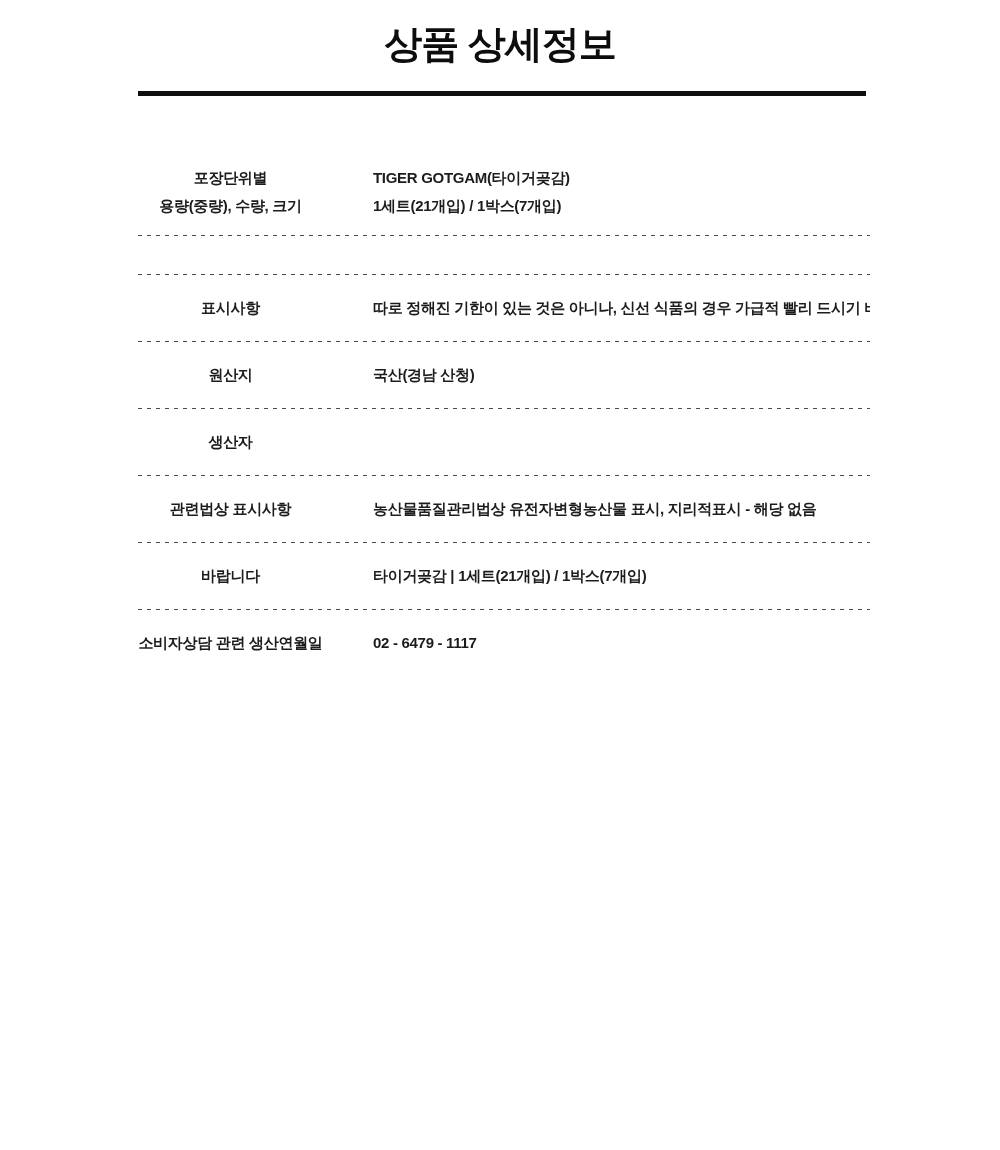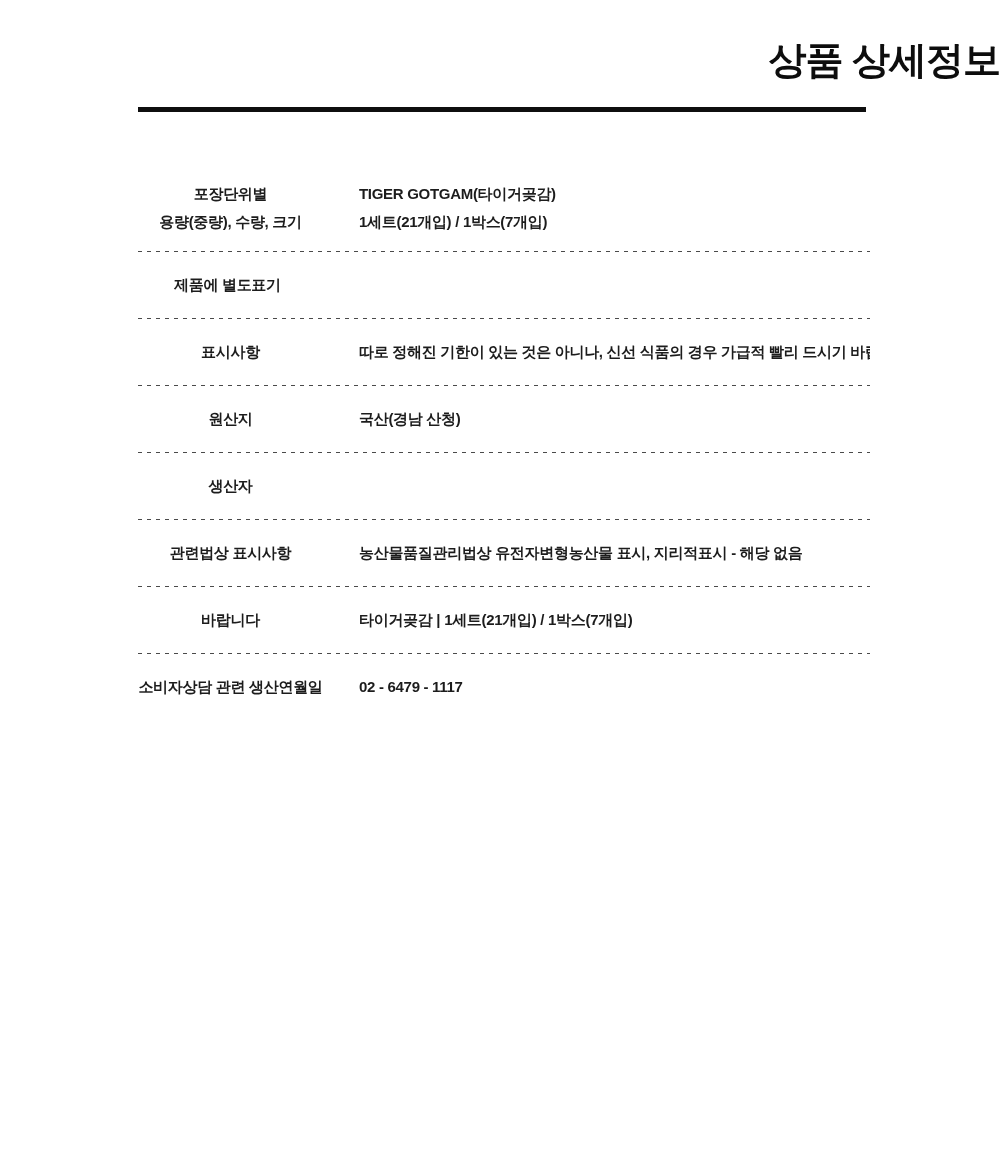--- a/index.html
+++ b/index.html
@@ -6,22 +6,22 @@
   html, body { background:#ffffff; }
   body {
     width:1000px; height:1150px;
     font-family:"Liberation Sans","DejaVu Sans",sans-serif;
     color:#1c1c1c;
     overflow:hidden;
   }
   .sheet { width:1000px; height:1150px; background:#ffffff; }
 
   .page-title {
-    padding-top:36px;
-    text-align:right;
+    padding-top:20px;
+    text-align:center;
     font-size:38px;
     line-height:48px;
     font-weight:700;
     color:#0d0d0d;
     letter-spacing:-1px;
   }
 
   .rule {
     width:728px;
     margin-left:138px;
@@ -41,21 +41,21 @@
 
   .row { display:flex; align-items:center; padding:19px 0; }
   .row.first { padding-top:68px; padding-bottom:15px; }
 
   .label {
     width:185px;
     flex:0 0 185px;
     text-align:center;
   }
   .value {
-    margin-left:36px;
+    margin-left:50px;
     flex:1 1 auto;
     overflow:hidden;
   }
   .line { line-height:28px; white-space:nowrap; }
   .label .line { white-space:normal; }
 
   .dash {
     height:1px;
     width:732px;
     background-image:repeating-linear-gradient(to right, #4a4a4a 0 4px, transparent 4px 9px);
@@ -78,23 +78,20 @@
         <div class="line">용량(중량), 수량, 크기</div>
       </div>
       <div class="value">
         <div class="line">TIGER GOTGAM(타이거곶감)</div>
         <div class="line">1세트(21개입) / 1박스(7개입)</div>
       </div>
     </div>
     <div class="dash"></div>
 
     <div class="row">
-      <div class="value">
-        <div class="line">제품에 별도표기</div>
-      </div>
     </div>
     <div class="dash"></div>
 
     <div class="row">
       <div class="label">
         <div class="line">표시사항</div>
       </div>
       <div class="value">
         <div class="line">따로 정해진 기한이 있는 것은 아니나, 신선 식품의 경우 가급적 빨리 드시기 바랍니다.</div>
       </div>

